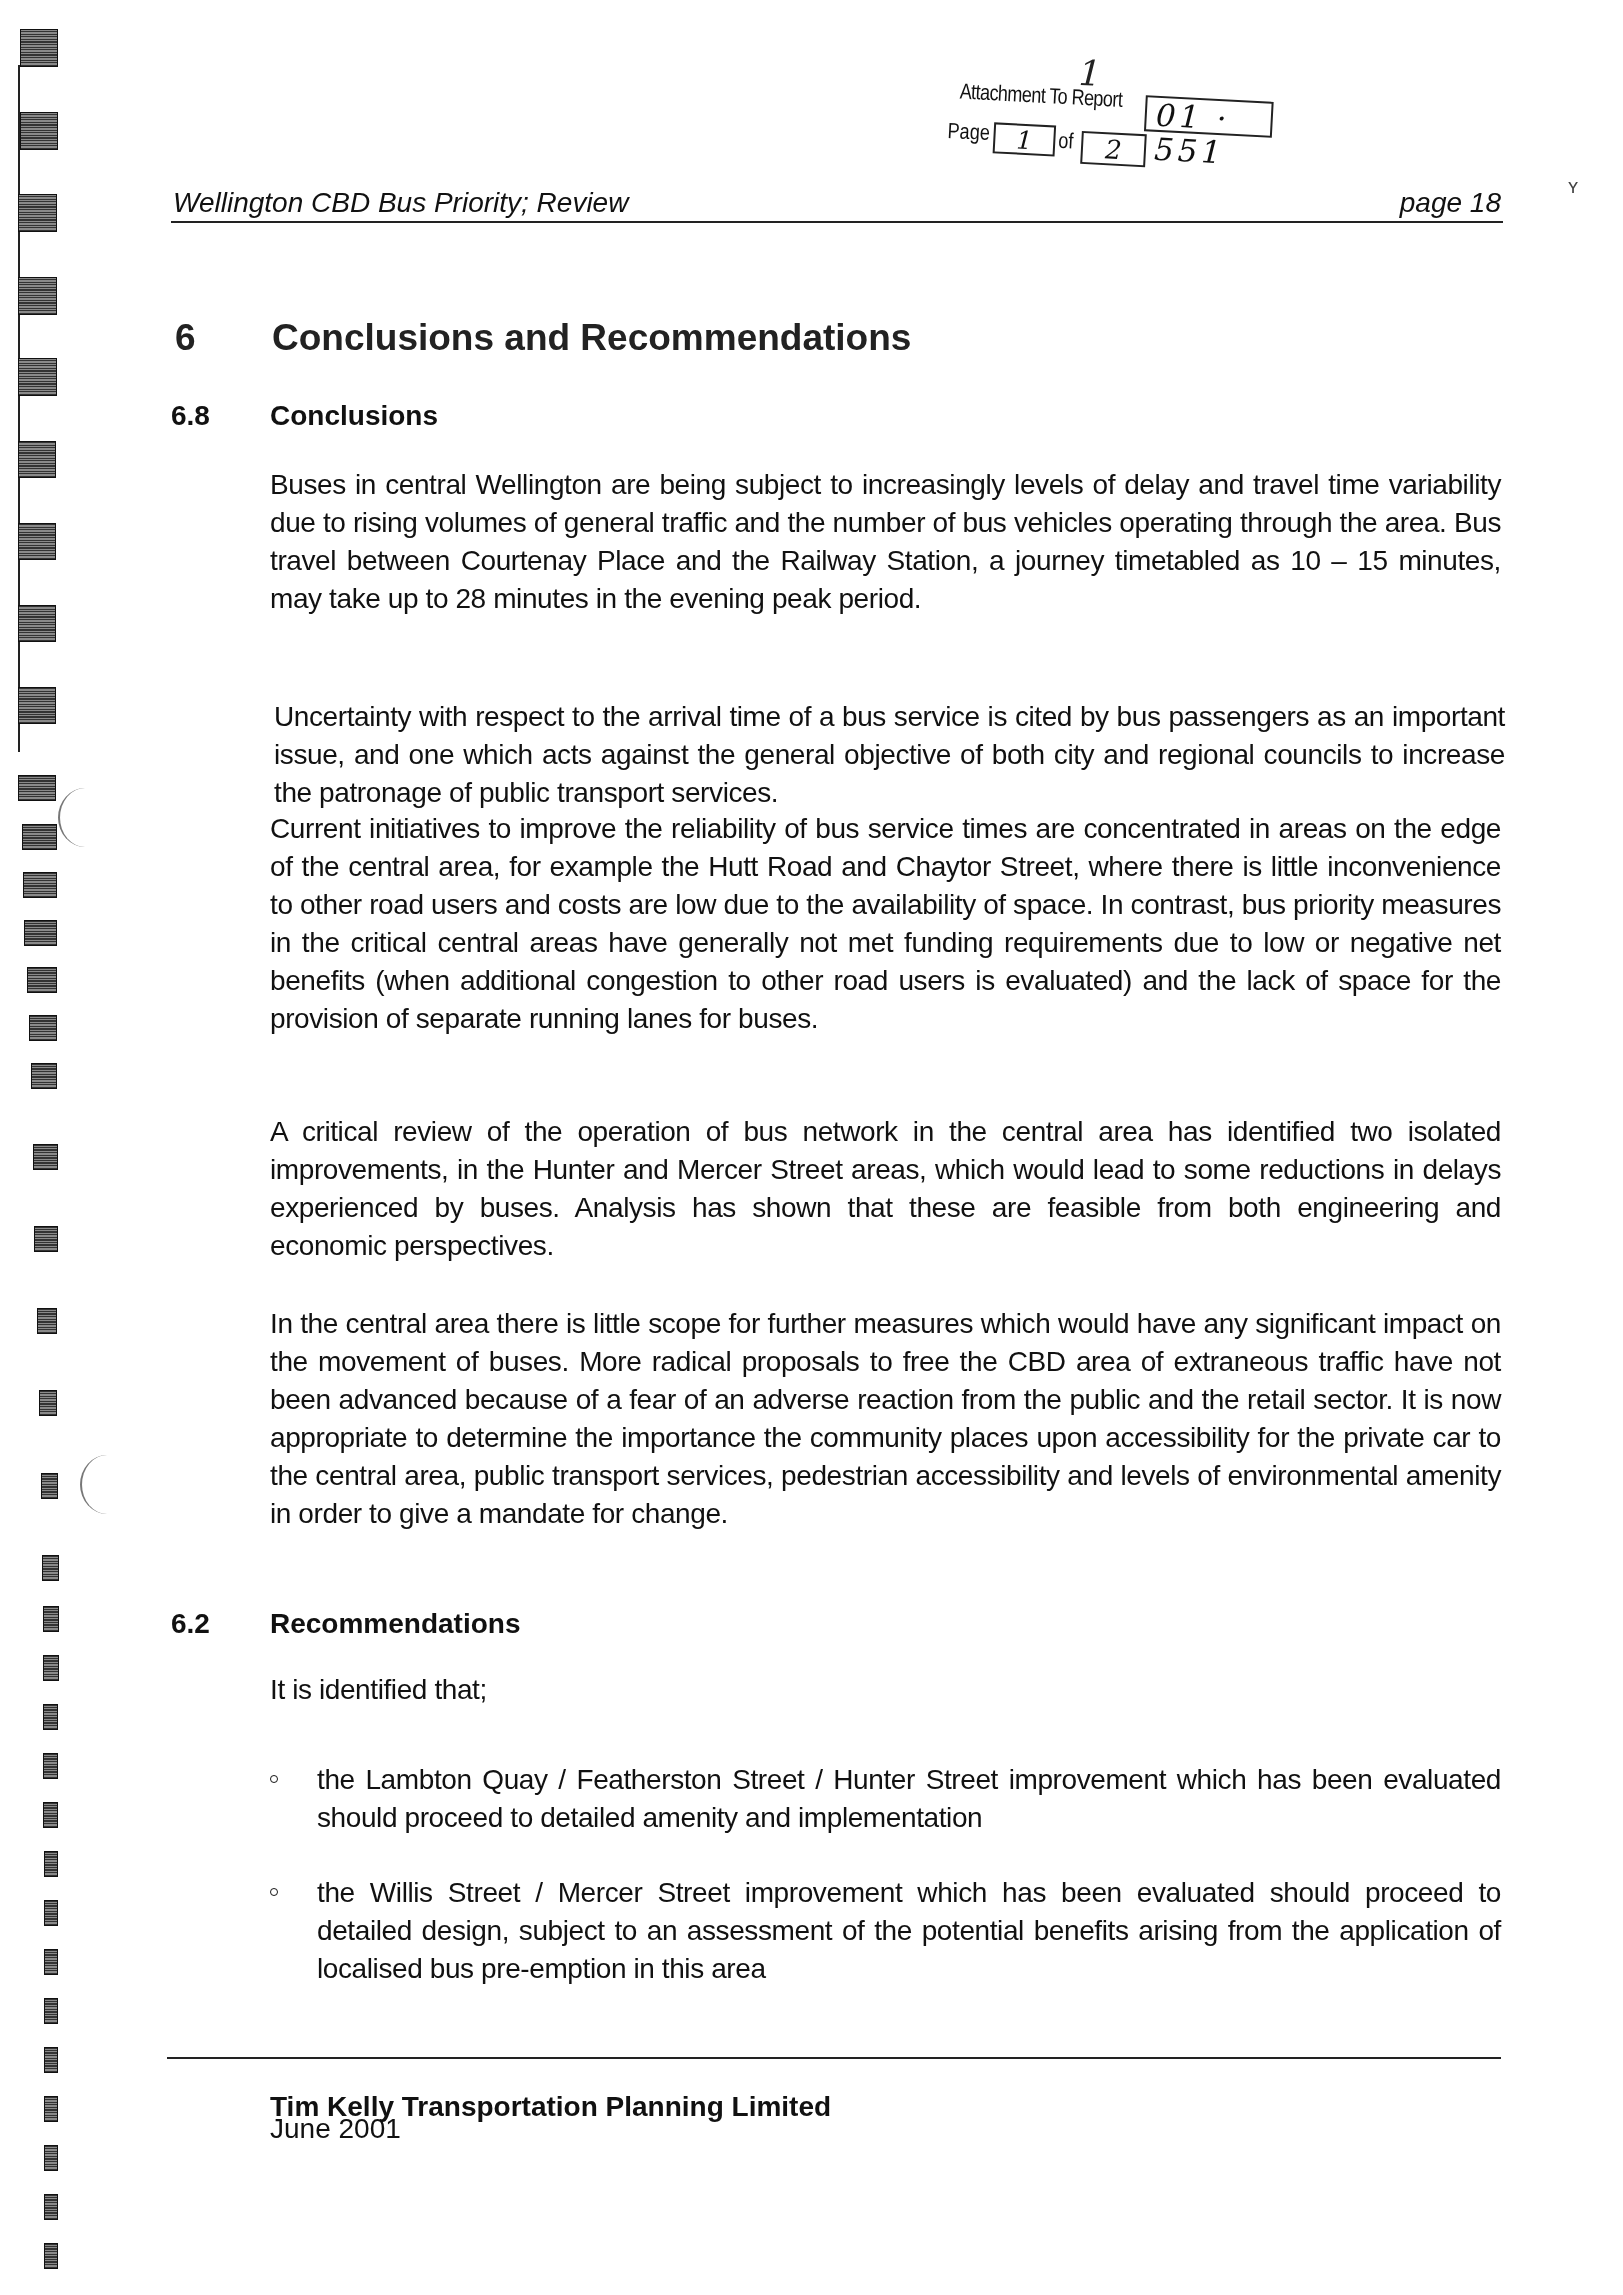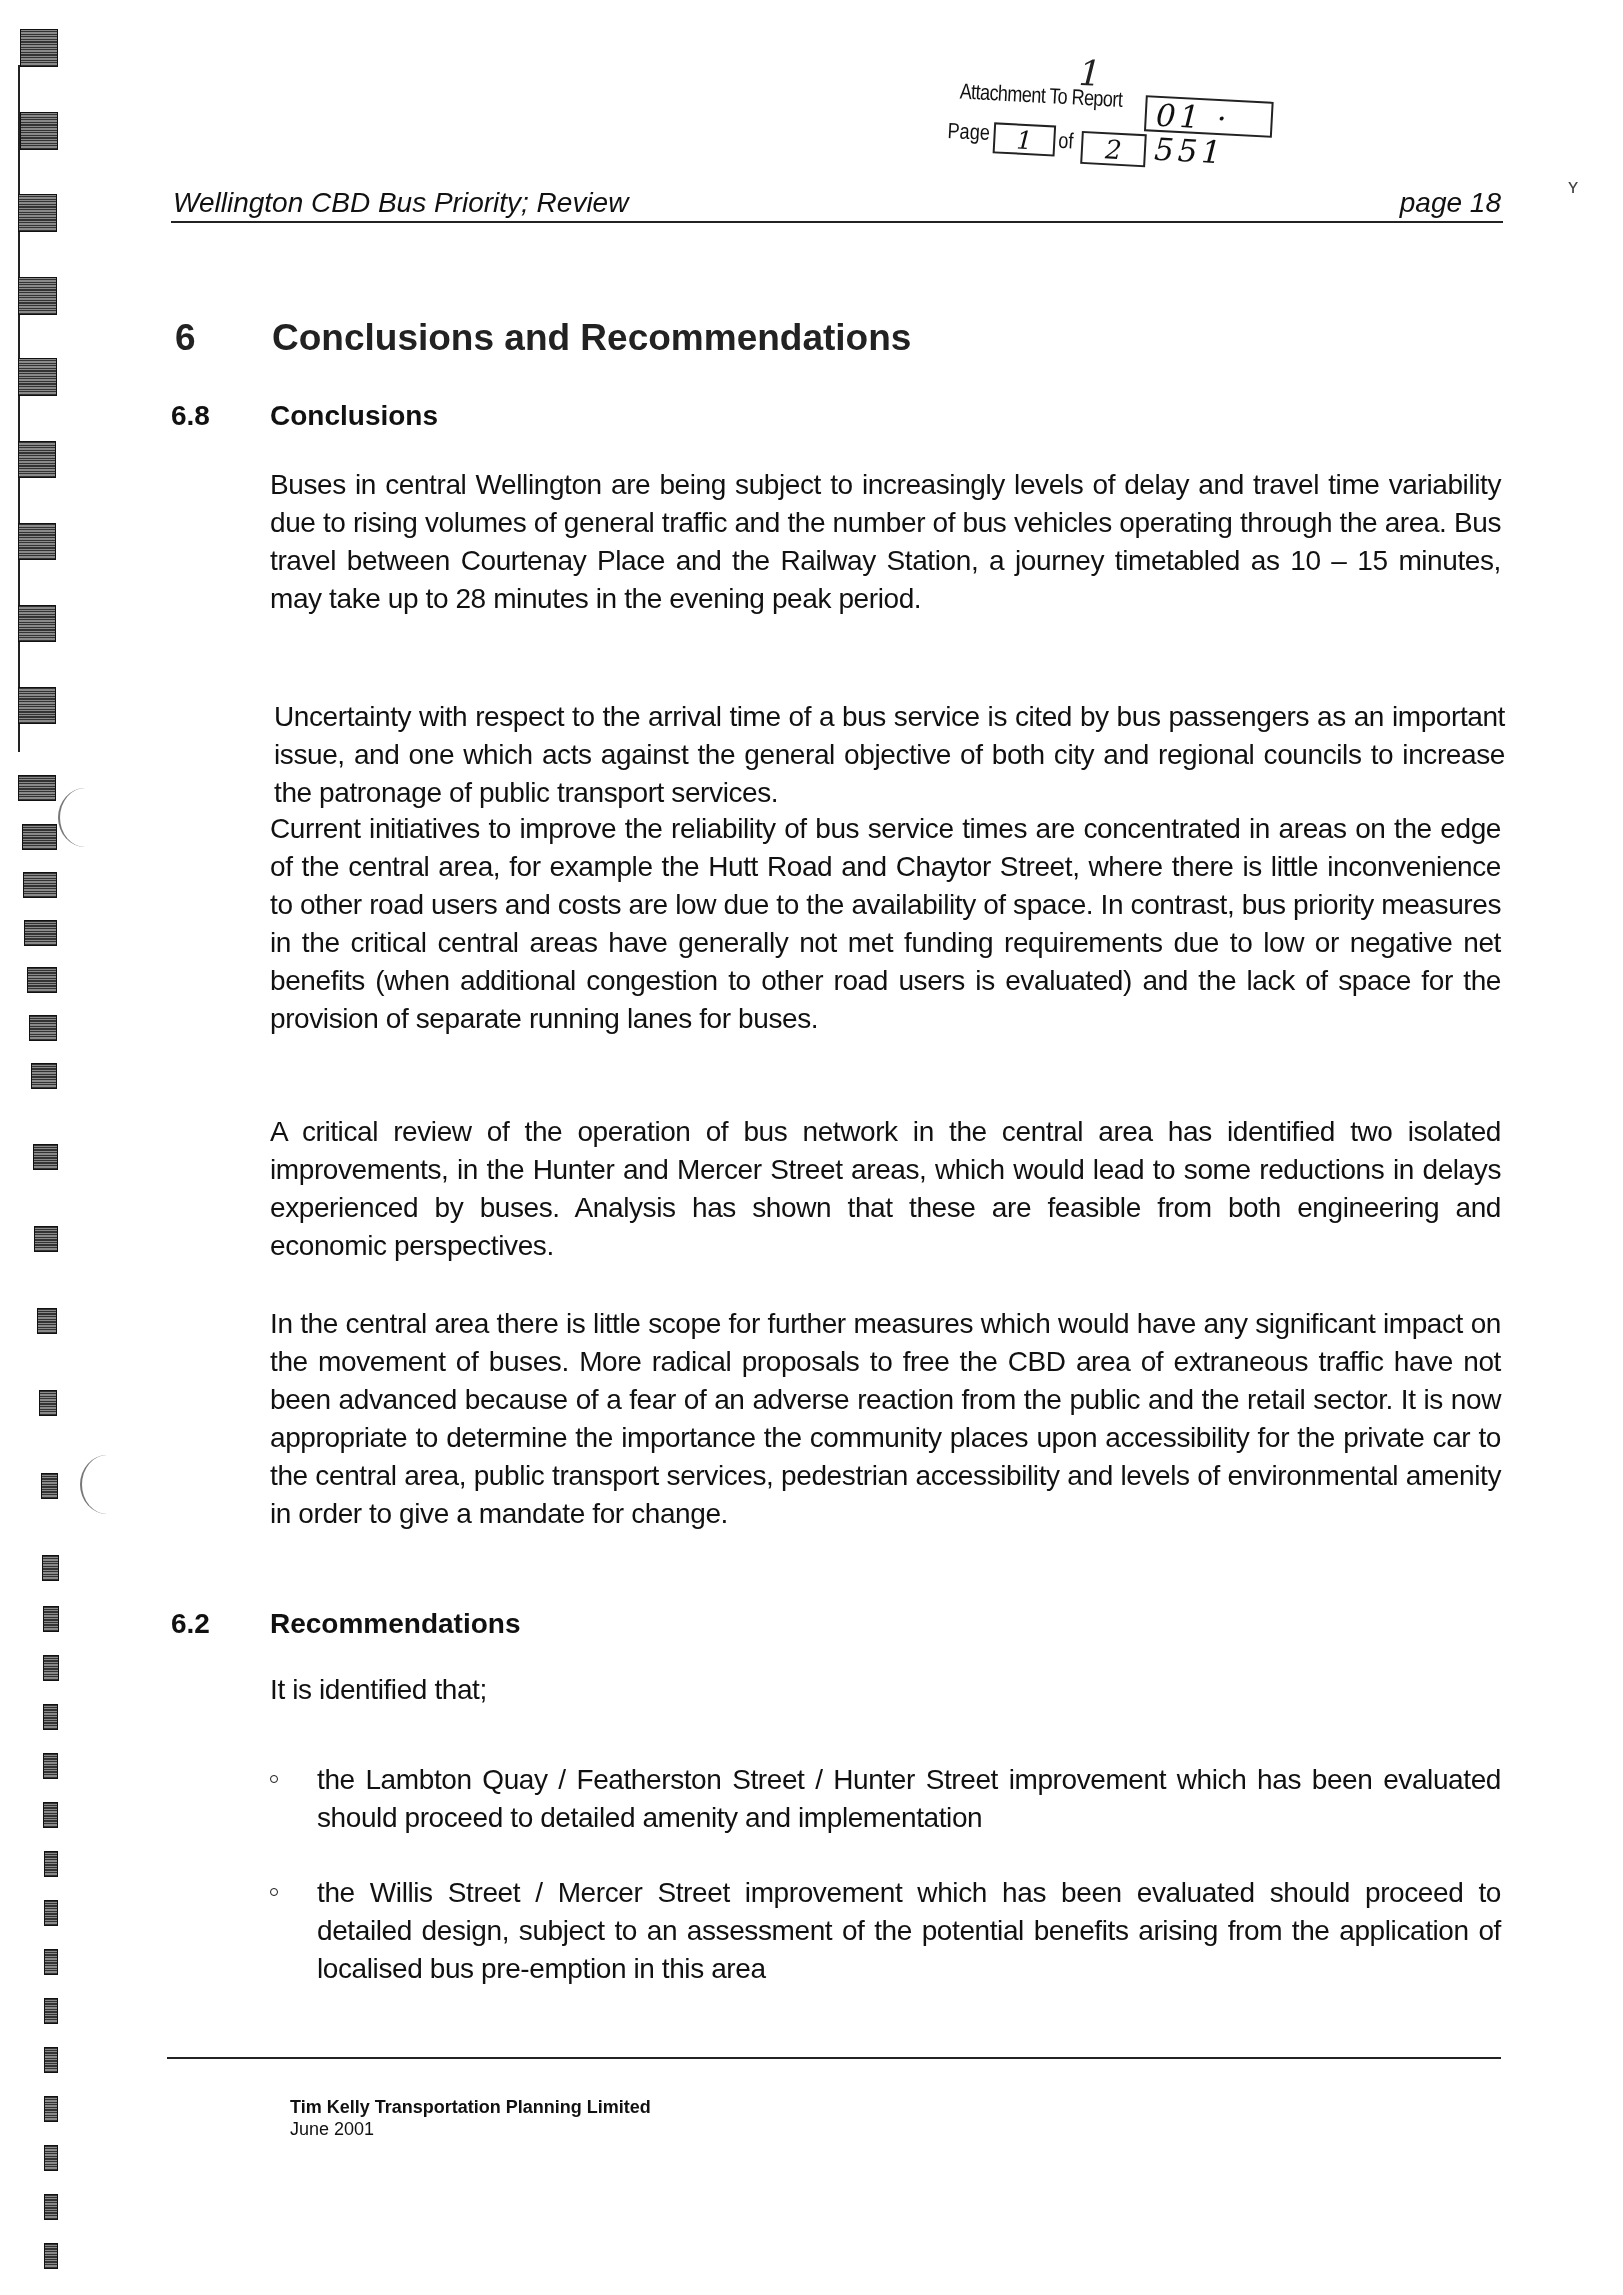--- a/index.html
+++ b/index.html
@@ -48,21 +48,21 @@
   .para {
     position: absolute; left: 270px; width: 1231px;
     font-size: 28px; line-height: 38px; text-align: justify; text-align-last: left;
     letter-spacing: -0.4px;
   }
   .bullet-item { position: absolute; left: 270px; width: 1231px; font-size: 28px; line-height: 38px; }
   .bullet-item .dot { position: absolute; left: 0; top: 14.4px; width: 5.9px; height: 5.9px; border: 1.3px solid #111; border-radius: 50%; }
   .bullet-item .btxt { position: absolute; left: 47px; width: 1184px; text-align: justify; text-align-last: left; letter-spacing: -0.4px; }
 
   .rule-bottom { position: absolute; left: 167px; top: 2057px; width: 1334px; height: 2px; background: #222; }
-  .footer { position: absolute; left: 270px; top: 2096px; font-size: 18px; line-height: 22px; margin-left: 20px; }
+  .footer { position: absolute; left: 270px; top: 2096px; font-size: 28px; line-height: 22px; }
   .footer .company { font-weight: bold; }
 </style>
 </head>
 <body>
 
 <div class="binding">
   <div class="spine"></div>
   <div class="hole" style="left:19.6px; top:29px;  width:38px; height:38px;"></div>
   <div class="hole" style="left:19.6px; top:112px; width:38px; height:38px;"></div>
   <div class="hole" style="left:18.3px; top:194px; width:39px; height:38px;"></div>

